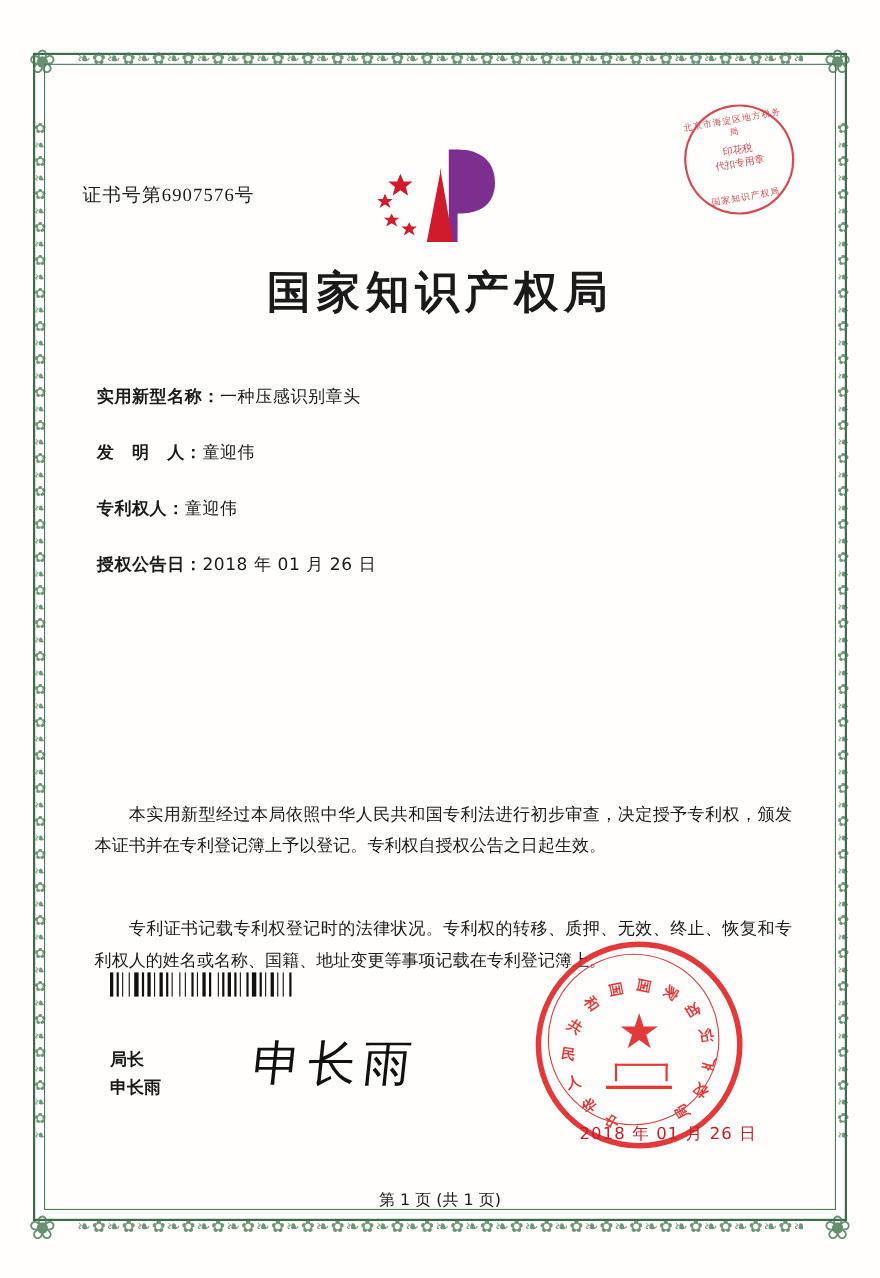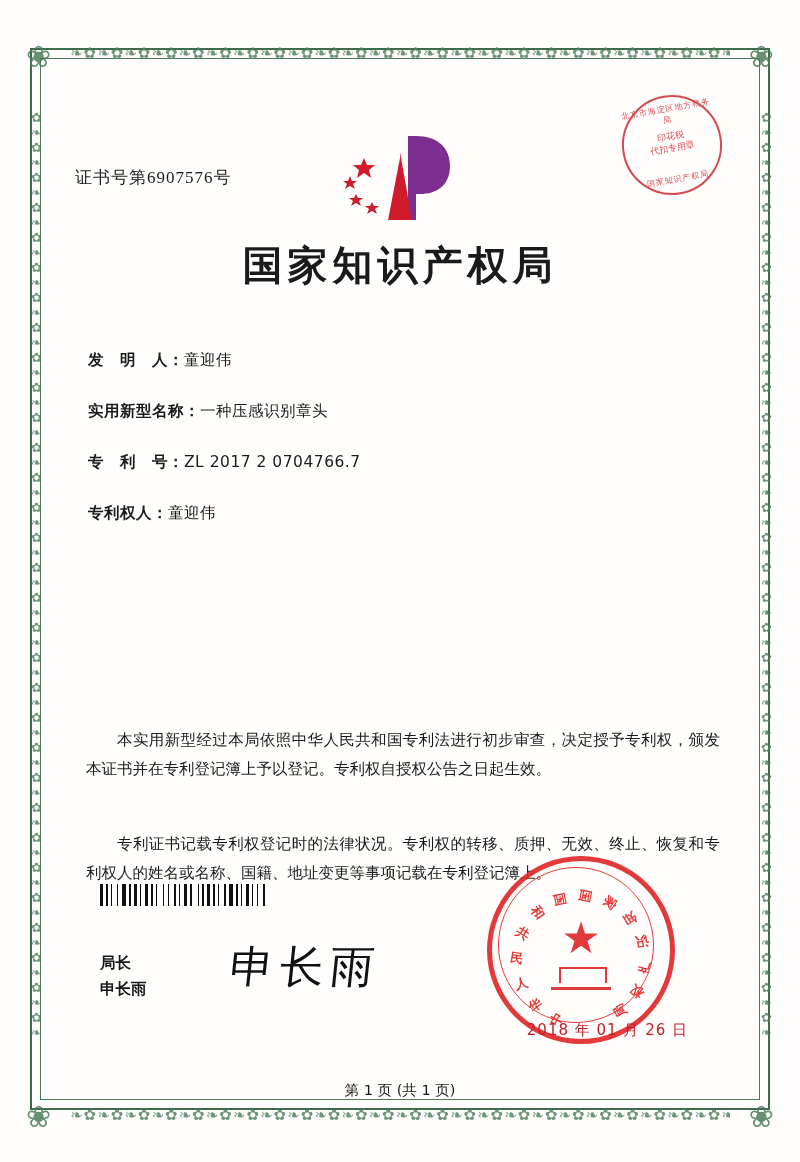--- a/index.html
+++ b/index.html
@@ -344,30 +344,30 @@
   <div class="stamp-top">
     <div class="arc">北京市海淀区地方税务局</div>
     <div class="mid">印花税<br>代扣专用章</div>
     <div class="bot">国家知识产权局</div>
   </div>
 
   <div class="title">国家知识产权局</div>
 
   <div class="fields">
     <div class="field-row">
+      <span class="field-label">实用新型名称：</span><span class="field-value">一种压感识别章头</span>
+    </div>
+    <div class="field-row">
       <span class="field-label">发　明　人：</span><span class="field-value">童迎伟</span>
     </div>
     <div class="field-row">
-      <span class="field-label">实用新型名称：</span><span class="field-value">一种压感识别章头</span>
+      <span class="field-label">专利权人：</span><span class="field-value">童迎伟</span>
     </div>
     <div class="field-row">
-      <span class="field-label">专　利　号：</span><span class="field-value">ZL 2017 2 0704766.7</span>
-    </div>
-    <div class="field-row">
-      <span class="field-label">专利权人：</span><span class="field-value">童迎伟</span>
+      <span class="field-label">授权公告日：</span><span class="field-value">2018 年 01 月 26 日</span>
     </div>
   </div>
 
   <div class="paras">
     <p class="para">本实用新型经过本局依照中华人民共和国专利法进行初步审查，决定授予专利权，颁发本证书并在专利登记簿上予以登记。专利权自授权公告之日起生效。</p>
     <p class="para">专利证书记载专利权登记时的法律状况。专利权的转移、质押、无效、终止、恢复和专利权人的姓名或名称、国籍、地址变更等事项记载在专利登记簿上。</p>
   </div>
 
   <div class="barcode" id="barcode"><i style="width:3px"></i><i style="width:1px;background:transparent"></i><i style="width:2px"></i><i style="width:1px;background:transparent"></i><i style="width:1px"></i><i style="width:3px;background:transparent"></i><i style="width:1px"></i><i style="width:2px;background:transparent"></i><i style="width:4px"></i><i style="width:1px;background:transparent"></i><i style="width:2px"></i><i style="width:1px;background:transparent"></i><i style="width:3px"></i><i style="width:1px;background:transparent"></i><i style="width:1px"></i><i style="width:2px;background:transparent"></i><i style="width:3px"></i><i style="width:1px;background:transparent"></i><i style="width:2px"></i><i style="width:1px;background:transparent"></i><i style="width:1px"></i><i style="width:4px;background:transparent"></i><i style="width:1px"></i><i style="width:2px;background:transparent"></i><i style="width:1px"></i><i style="width:3px;background:transparent"></i><i style="width:2px"></i><i style="width:1px;background:transparent"></i><i style="width:1px"></i><i style="width:2px;background:transparent"></i><i style="width:3px"></i><i style="width:1px;background:transparent"></i><i style="width:2px"></i><i style="width:4px;background:transparent"></i><i style="width:1px"></i><i style="width:1px;background:transparent"></i><i style="width:2px"></i><i style="width:1px;background:transparent"></i><i style="width:3px"></i><i style="width:1px;background:transparent"></i><i style="width:2px"></i><i style="width:1px;background:transparent"></i><i style="width:1px"></i><i style="width:3px;background:transparent"></i><i style="width:2px"></i><i style="width:1px;background:transparent"></i><i style="width:4px"></i><i style="width:1px;background:transparent"></i><i style="width:2px"></i><i style="width:1px;background:transparent"></i><i style="width:1px"></i><i style="width:2px;background:transparent"></i><i style="width:3px"></i><i style="width:1px;background:transparent"></i><i style="width:1px"></i><i style="width:2px;background:transparent"></i><i style="width:1px"></i><i style="width:3px;background:transparent"></i><i style="width:2px"></i><i style="width:1px;background:transparent"></i></div>
 

